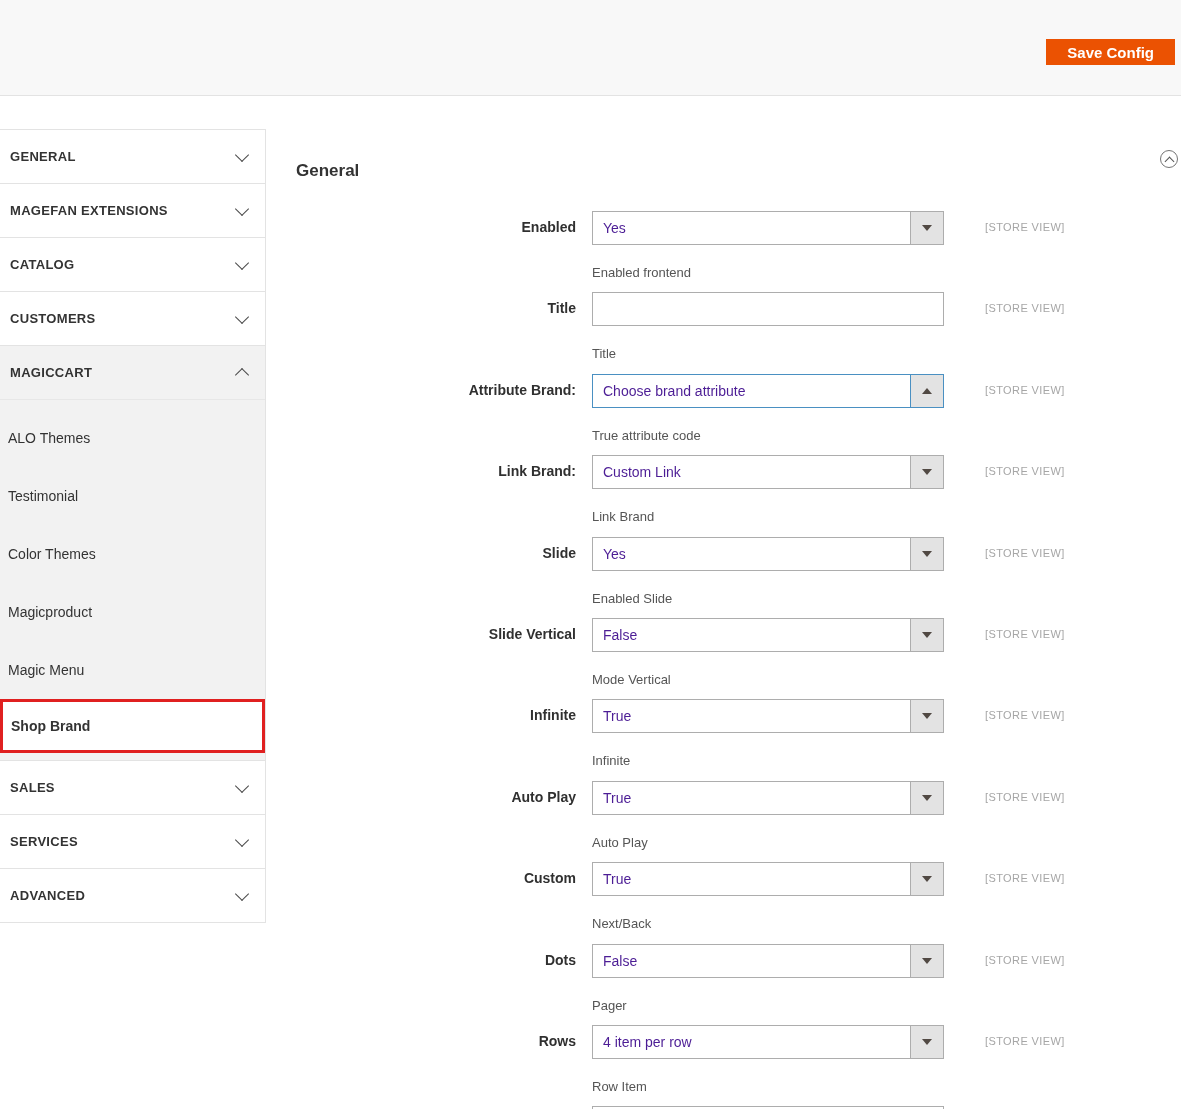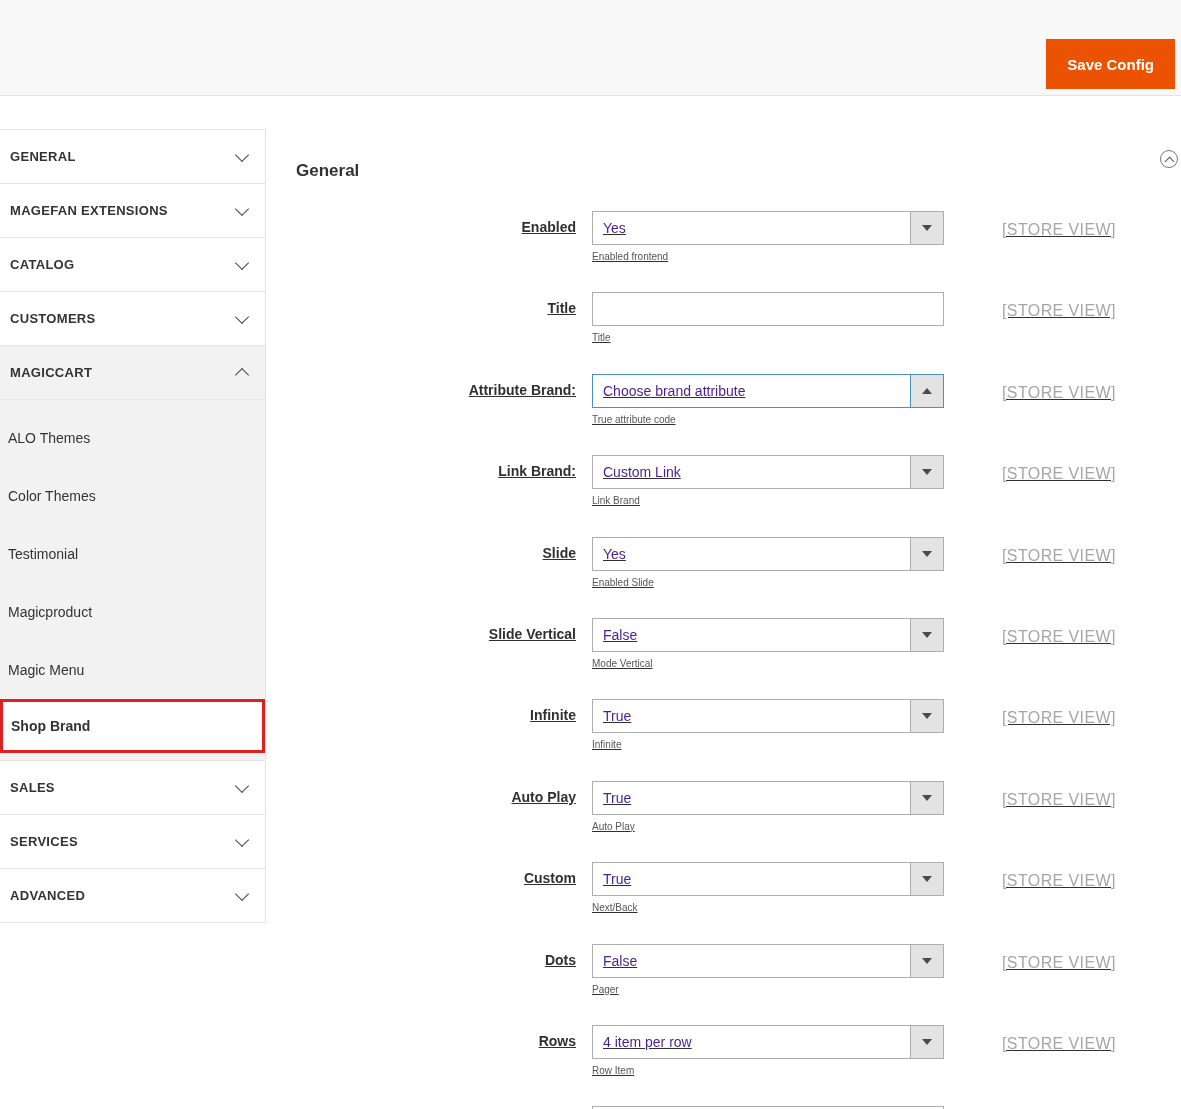--- a/index.html
+++ b/index.html
@@ -4,21 +4,21 @@
 <style>
   html,body{margin:0;padding:0;}
   body{
     width:1181px;height:1109px;overflow:hidden;position:relative;
     background:#fff;color:#303030;
     font-family:"Liberation Sans", sans-serif;
   }
   
   .header{position:absolute;top:0;left:0;right:0;height:95px;background:#f8f8f8;border-bottom:1px solid #e3e3e3;}
   .save-btn{
-    position:absolute;top:39px;right:6px;height:50px;
+    position:absolute;top:39px;right:6px;height:26px;
     background:#eb5202;color:#fff;border:1px solid #eb5202;
     font-family:inherit;font-size:15px;font-weight:700;padding:0 20px;cursor:pointer;
   }
   
   .sidebar{position:absolute;top:129px;left:0;width:266px;box-sizing:border-box;
     border-right:1px solid #e3e3e3;border-bottom:1px solid #e3e3e3;background:#fff;}
   .sb-section{height:54px;box-sizing:border-box;border-top:1px solid #e3e3e3;
     display:flex;align-items:center;justify-content:space-between;
     padding:0 18px 0 10px;cursor:pointer;background:#fff;}
   .sb-section.expanded{background:#f2f2f2;}
@@ -30,35 +30,35 @@
   .sb-subitem{height:58px;box-sizing:border-box;display:flex;align-items:center;
     padding-left:8px;font-size:14px;color:#333;cursor:pointer;}
   .sb-subitem.active{background:#fff;border:3px solid #e02020;height:54px;font-weight:700;}
   
   .section-title{position:absolute;left:296px;top:147px;font-size:17px;font-weight:700;color:#333;}
   .collapse-icon{position:absolute;right:3px;top:150px;width:18px;height:18px;box-sizing:border-box;
     border:1px solid #757575;border-radius:50%;cursor:pointer;background:#fff;}
   .collapse-icon .chev-sm{position:absolute;left:5px;top:7px;width:6px;height:6px;
     border-left:1.5px solid #555;border-top:1.5px solid #555;transform:rotate(45deg);}
   .form{position:absolute;left:296px;top:211px;width:880px;}
-  .form-row{height:81.4px;display:grid;grid-template-columns:280px 352px auto;column-gap:16px;align-items:start;text-decoration:underline;}
+  .form-row{height:81.4px;display:grid;grid-template-columns:280px 352px auto;column-gap:16px;align-items:start;}
   .f-label{text-align:right;font-size:14px;font-weight:700;color:#303030;padding-top:8px;}
   .select-box{position:relative;height:34px;box-sizing:border-box;border:1px solid #adadad;background:#fff;cursor:pointer;}
   .select-value{display:block;line-height:32px;padding:0 40px 0 10px;font-size:14px;color:#4c1d95;
     white-space:nowrap;overflow:hidden;}
   .select-btn{position:absolute;top:0;right:0;width:33px;height:100%;box-sizing:border-box;
     background:#e3e3e3;border-left:1px solid #adadad;display:flex;align-items:center;justify-content:center;cursor:pointer;}
   .caret-down{width:0;height:0;border-left:5px solid transparent;border-right:5px solid transparent;border-top:6px solid #514943;}
   .caret-up{width:0;height:0;border-left:5px solid transparent;border-right:5px solid transparent;border-bottom:6px solid #514943;}
   .select-box.focused{border-color:#4a90c2;}
   .select-box.focused .select-btn{border-left-color:#4a90c2;}
   .text-input{width:100%;height:34px;box-sizing:border-box;border:1px solid #adadad;background:#fff;
     padding:0 10px;font-size:14px;color:#303030;font-family:inherit;}
-  .f-note{margin-top:6px;font-size:10px;color:#555;}
-  .f-scope{font-size:16px;color:#a6a6a6;letter-spacing:.4px;padding-top:10px;margin-left:42px;white-space:nowrap;}
+  .f-note{margin-top:20px;font-size:13px;color:#555;}
+  .f-scope{font-size:11px;color:#a6a6a6;letter-spacing:.4px;padding-top:10px;margin-left:25px;white-space:nowrap;}
 </style>
 </head>
 <body>
 
 <div class="header">
   <button class="save-btn">Save Config</button>
 </div>
 
 <nav class="sidebar">
     <div class="sb-section">
@@ -79,24 +79,24 @@
     </div>
     <div class="sb-section expanded">
       <span class="sb-label">MAGICCART</span>
       <span class="chev up"></span>
     </div>
     <div class="sb-sublist">
       <div class="sb-subitem">
         <span>ALO Themes</span>
       </div>
       <div class="sb-subitem">
+        <span>Testimonial</span>
+      </div>
+      <div class="sb-subitem">
         <span>Color Themes</span>
-      </div>
-      <div class="sb-subitem">
-        <span>Testimonial</span>
       </div>
       <div class="sb-subitem">
         <span>Magicproduct</span>
       </div>
       <div class="sb-subitem">
         <span>Magic Menu</span>
       </div>
       <div class="sb-subitem active">
         <span>Shop Brand</span>
       </div>

